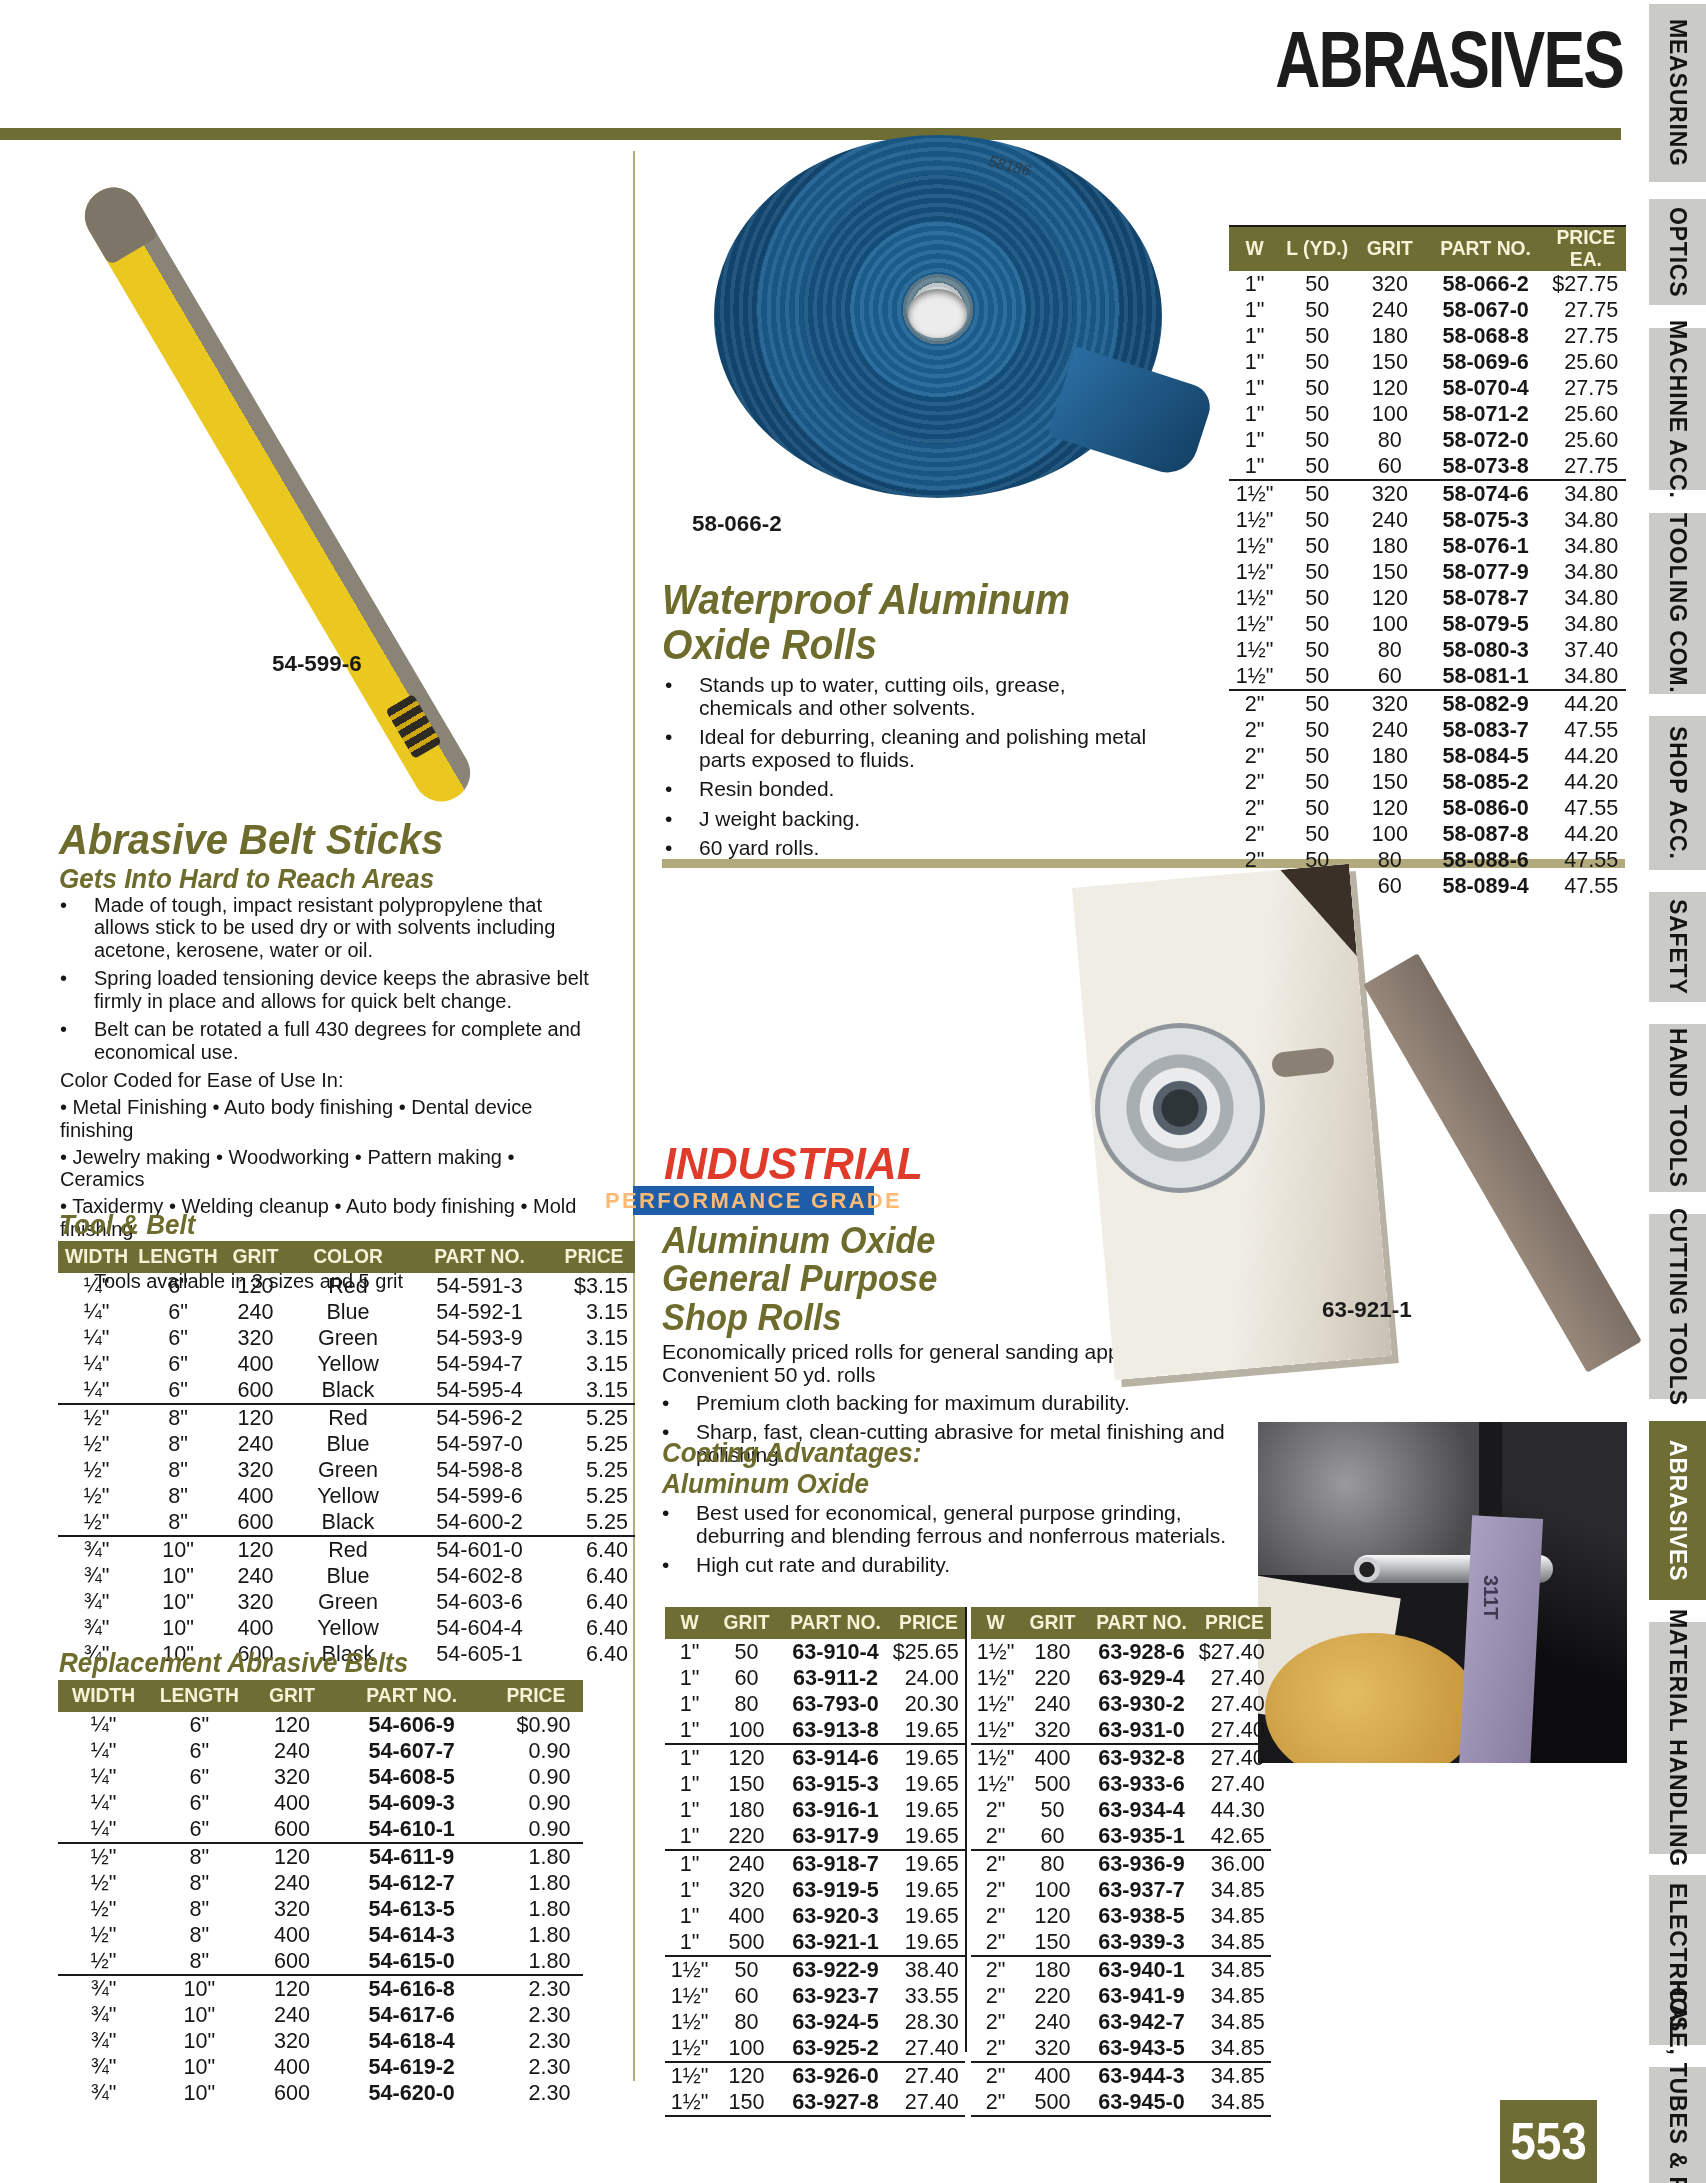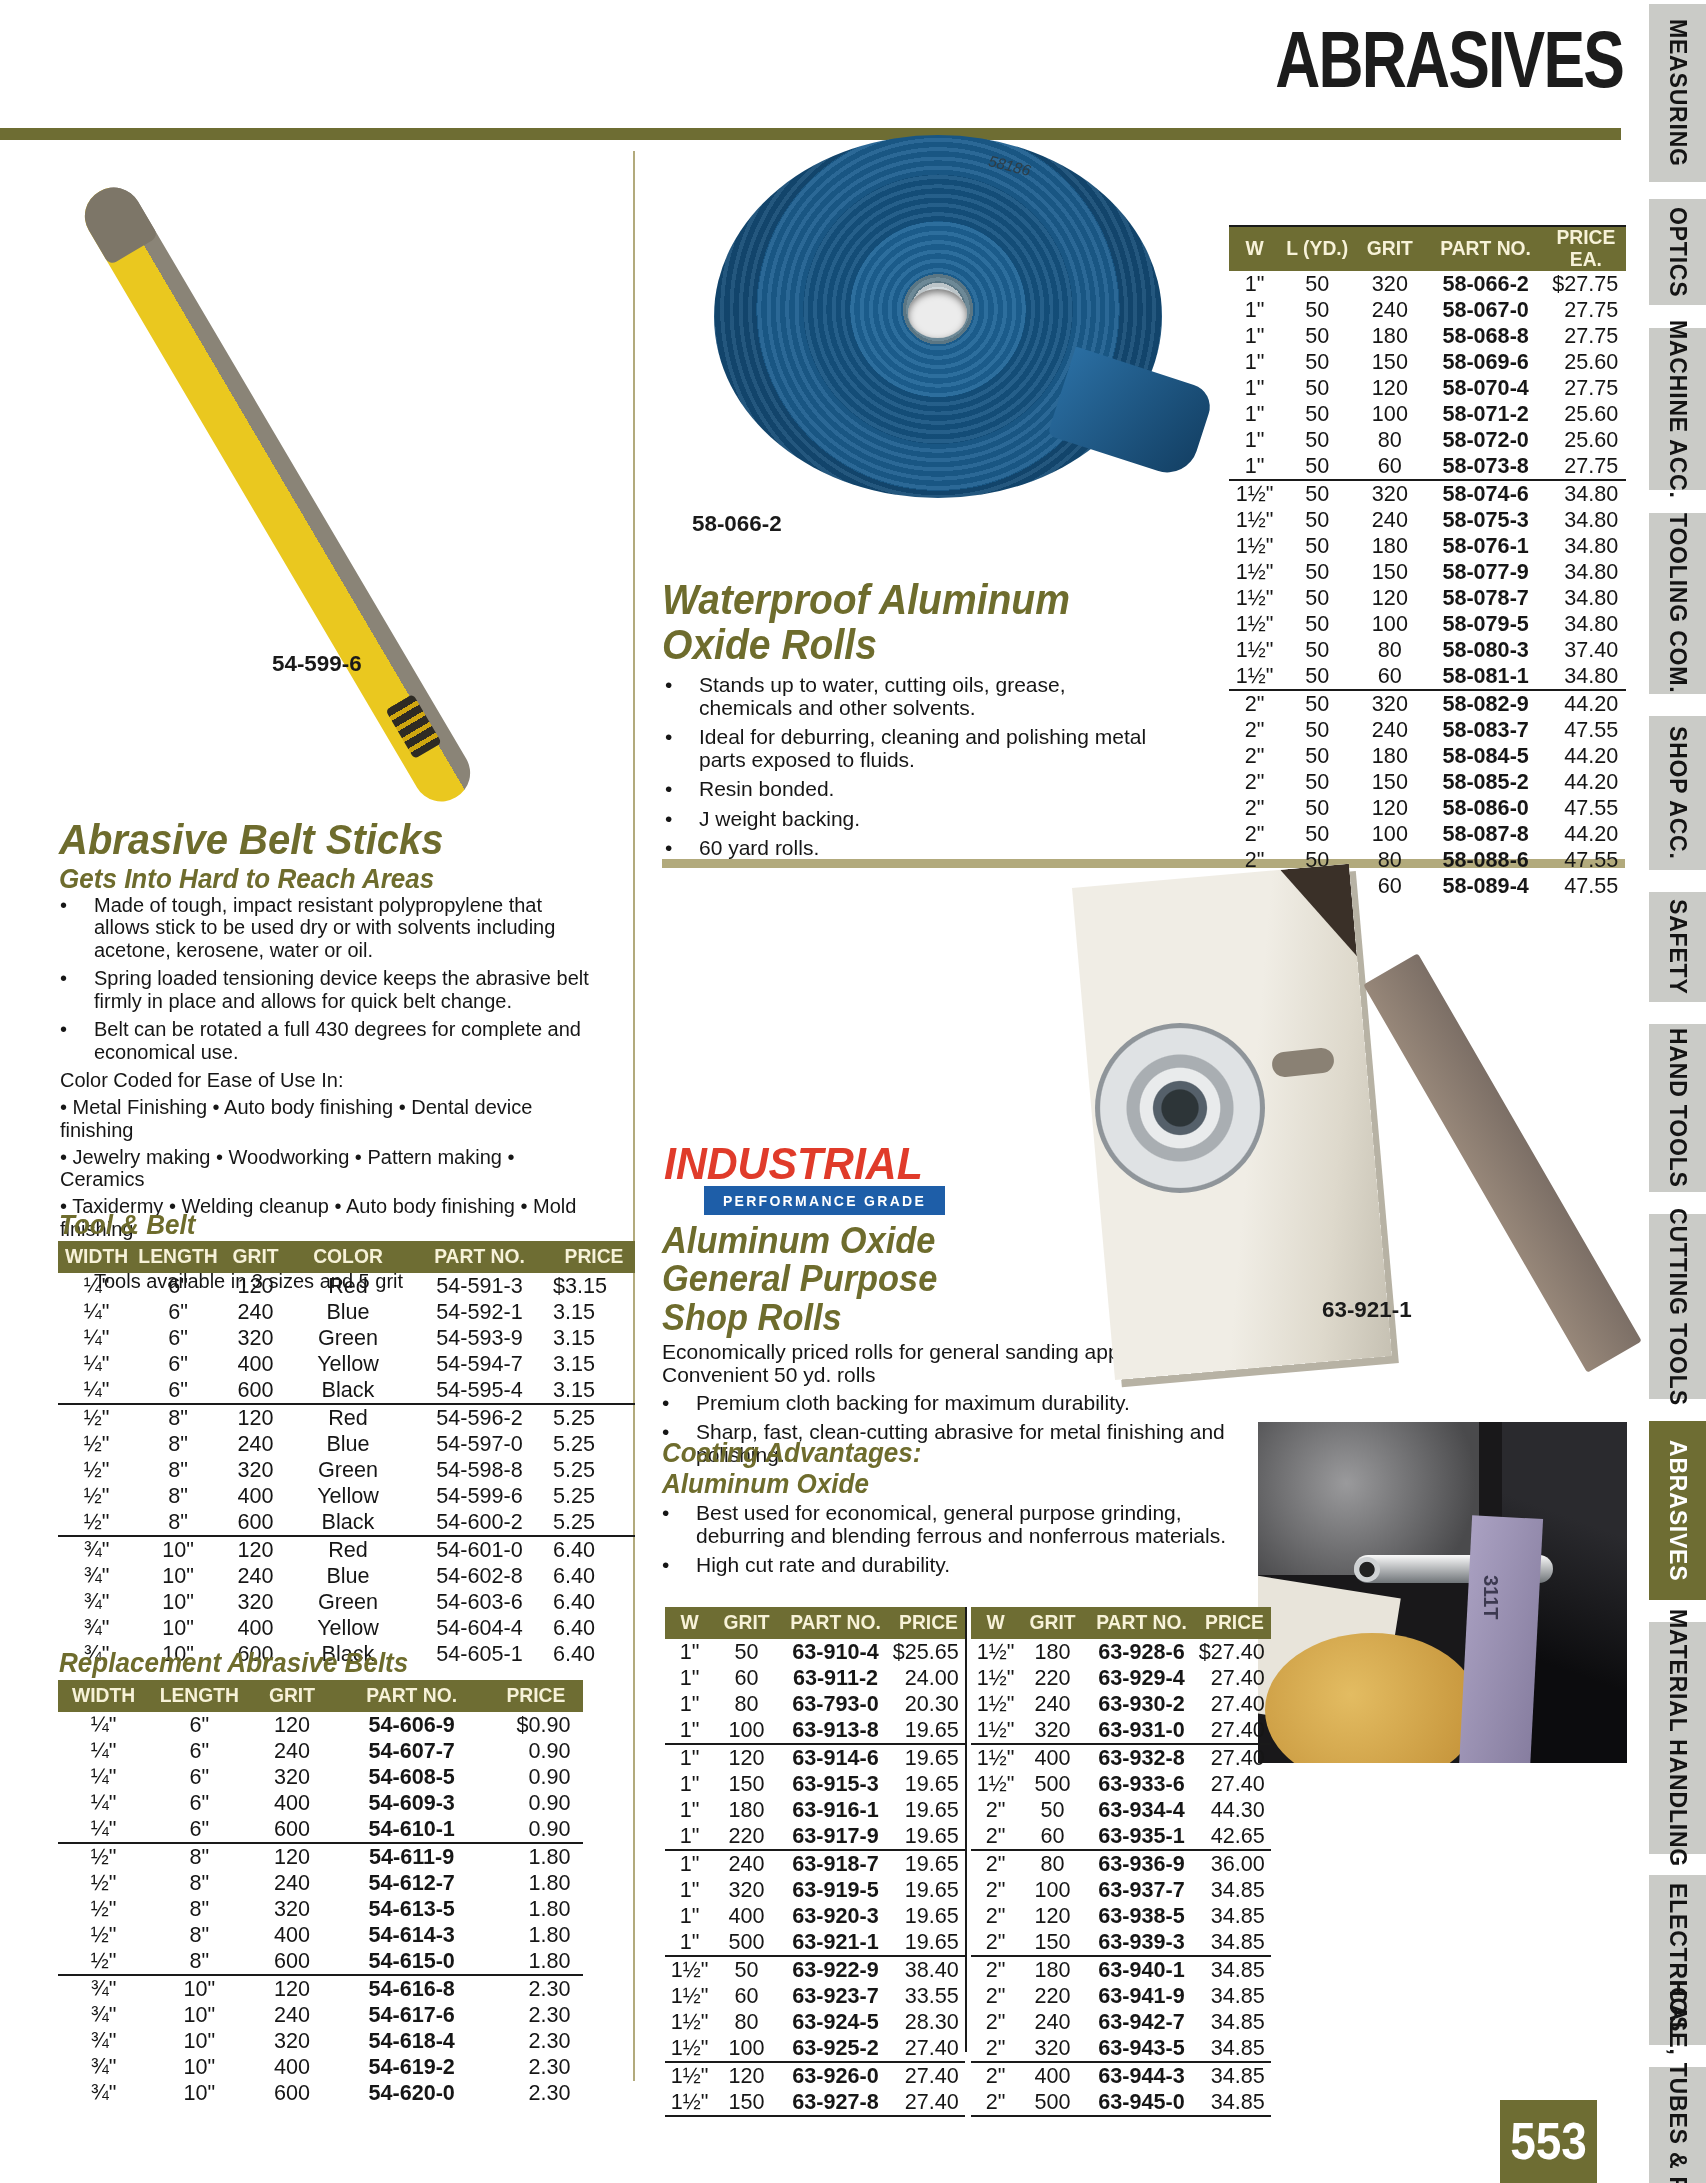--- a/index.html
+++ b/index.html
@@ -38,21 +38,21 @@
   table.cat th{background:#6e6d33;color:#f7f2d8;font-weight:bold;font-size:19.3px;height:32px;
                text-align:center;padding:0;overflow:hidden;}
   table.cat td{font-size:21.6px;text-align:center;padding:0;white-space:nowrap;overflow:hidden;}
   table.cat tbody.grp + tbody.grp tr:first-child td{border-top:2.3px solid #1a1a1a;}
   .tb58{border-top:2.3px solid #1a1a1a;}
   .tb58 td{height:25px;}
   .tb58 td:nth-child(4){font-weight:bold;}
   .tb58 td:nth-child(5){text-align:right;padding-right:7.7px;}
   .tbtool td{height:24px;}
   .tbtool td:nth-child(5){font-weight:normal;text-align:center;}
-  .tbtool td:nth-child(6){text-align:left;padding-right:15px;margin-top:8px;}
+  .tbtool td:nth-child(6){text-align:right;padding-right:7px;margin-top:8px;}
   .tbrepl td{height:24px;}
   .tbrepl td:nth-child(4){font-weight:bold;}
   .tbrepl td:nth-child(5){text-align:right;padding-right:12.4px;}
   .tb63{border-bottom:2.3px solid #1a1a1a;}
   .tb63 td{height:22.4px;font-size:21px;}
   .tb63 td:nth-child(3){font-weight:bold;}
   .tb63 td:nth-child(4){text-align:right;padding-right:6.2px;}
   .tb63 th{height:31px;}
 
   .caption{position:absolute;font-weight:bold;font-size:22.4px;color:#1a1a1a;}
@@ -71,22 +71,22 @@
       background:radial-gradient(circle at 50% 48%,#cdd6da 0 9%,#62808f 9% 12%,#1d6396 12% 30%,#155381 30% 46%,#1b5d8e 46% 62%,#134a74 62% 78%,#1a5886 78% 100%);}
   .roll .rings{position:absolute;left:31px;top:0;width:448px;height:363px;border-radius:50%;
       background:repeating-radial-gradient(circle at 50% 48%,rgba(255,255,255,.07) 0 3.9px,rgba(0,0,0,.08) 3.9px 9.3px);}
   .roll .hole{position:absolute;left:225px;top:154px;width:59px;height:49px;border-radius:50%;background:#ececec;box-shadow:inset 0 3.1px 7.7px #777;}
   .roll .tail{position:absolute;left:375px;top:232px;width:147px;height:93px;background:linear-gradient(115deg,#2a6ea2,#133f63);border-radius:0 23px 31px 7.7px;transform:rotate(18deg);}
   .roll .mark{position:absolute;left:305px;top:21.6px;font-size:15.4px;color:#2e3d46;transform:rotate(14deg);font-style:italic;}
 
   
   .ind-red{position:absolute;left:664px;top:1144px;font-size:45px;line-height:40px;font-weight:bold;
            font-style:italic;color:#e03b2a;transform:scaleX(.95);transform-origin:left center;white-space:nowrap;}
-  .ind-bar{position:absolute;left:704px;top:1186px;width:241px;height:29px;background:#1e5ea8;color:#ffffff;
-           font-size:14px;font-weight:bold;letter-spacing:2.3px;display:flex;align-items:center;justify-content:center;white-space:nowrap;}
+  .ind-bar{position:absolute;left:633px;top:1186px;width:241px;height:29px;background:#1e5ea8;color:#fdba74;
+           font-size:22px;font-weight:bold;letter-spacing:2.3px;display:flex;align-items:center;justify-content:center;white-space:nowrap;}
 
   
   .box{position:absolute;left:1072px;top:888px;width:278px;height:494px;transform:rotate(-5deg);transform-origin:top left;
        background:linear-gradient(100deg,#f0ede5 0 55%,#ded9cc 80%,#c6c1b3 100%);box-shadow:6.2px 7.7px 0 #b7b2a4;}
   .box .dark-corner{position:absolute;right:0;top:0;width:69px;height:93px;background:#3a3028;clip-path:polygon(100% 0,0 0,100% 100%);}
   .hub{position:absolute;left:1095px;top:1023px;width:170px;height:170px;border-radius:50%;
        background:radial-gradient(circle,#2d3538 0 15%,#55606a 16% 22%,#e9ebec 23% 33%,#a9aeb2 34% 44%,#dfe2e4 45% 66%,#8f959a 67% 83%,#cfd3d5 84% 100%);}
   .slot{position:absolute;left:1272px;top:1050px;width:62px;height:25px;border-radius:12.4px;background:#8a8174;transform:rotate(-6deg);}
   .strip{position:absolute;left:1359px;top:969px;width:63px;height:448px;transform:rotate(-30deg);transform-origin:top center;
          background:linear-gradient(to right,#978779,#7c6f66);border-radius:3.1px;}

